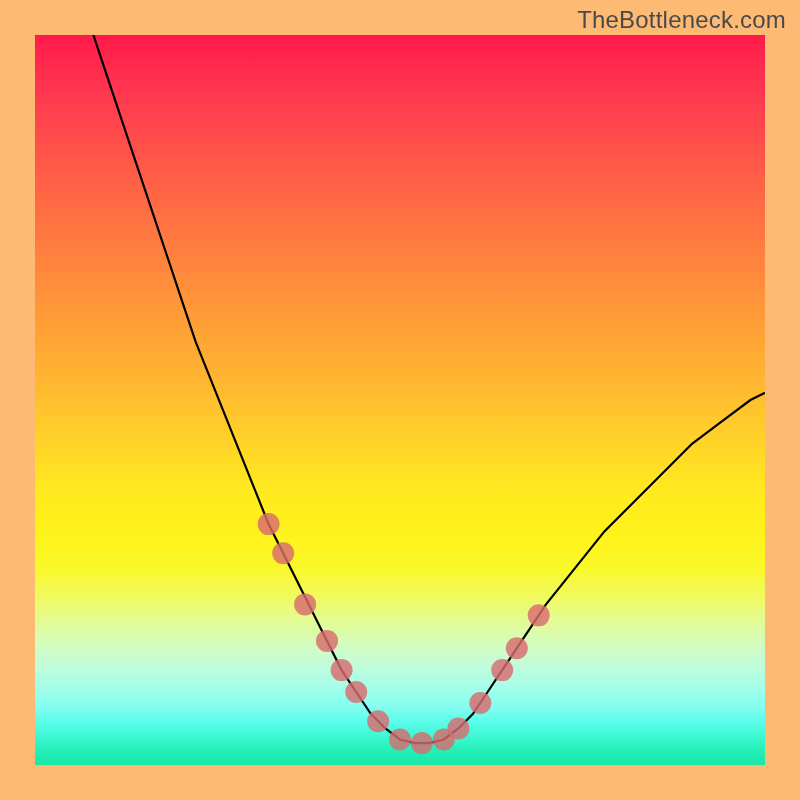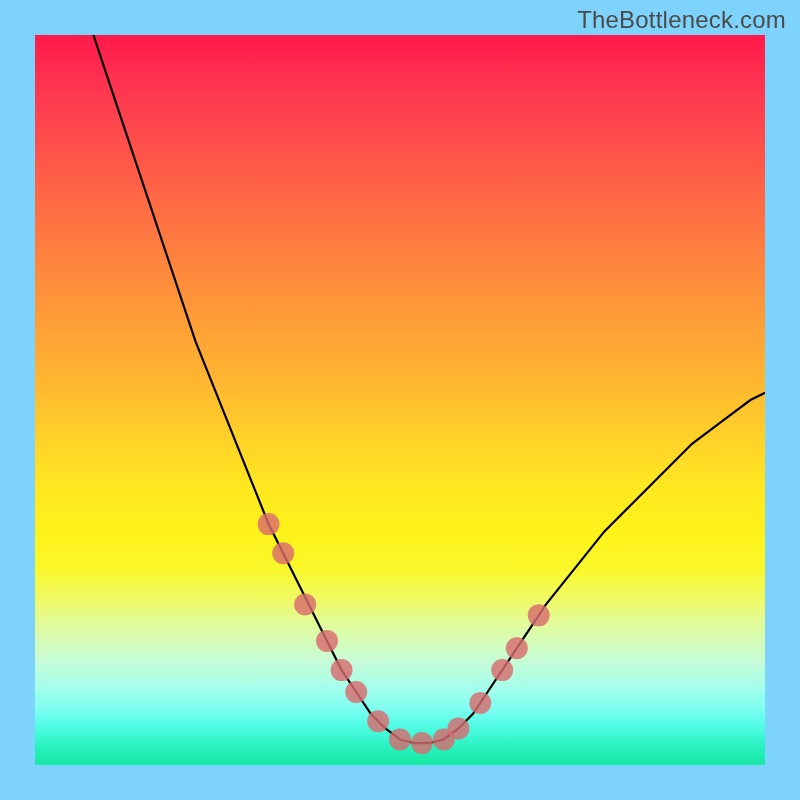--- a/index.html
+++ b/index.html
@@ -1,21 +1,21 @@
 <!DOCTYPE html>
 <html><head>
 <meta charset="utf-8">
 <style>
   * { margin: 0; padding: 0; box-sizing: border-box; }
   html, body { width: 800px; height: 800px; overflow: hidden; background: #000; }
   .frame {
     position: relative;
     width: 800px;
     height: 800px;
-    background: #7dd3fc;
+    background: #fdba74;
     padding-left: 28px;
   }
   .watermark {
     position: absolute;
     top: 6px;
     right: 14px;
     font-family: Arial, Helvetica, sans-serif;
     font-size: 24px;
     color: #4a4a4a;
     font-weight: 400;

